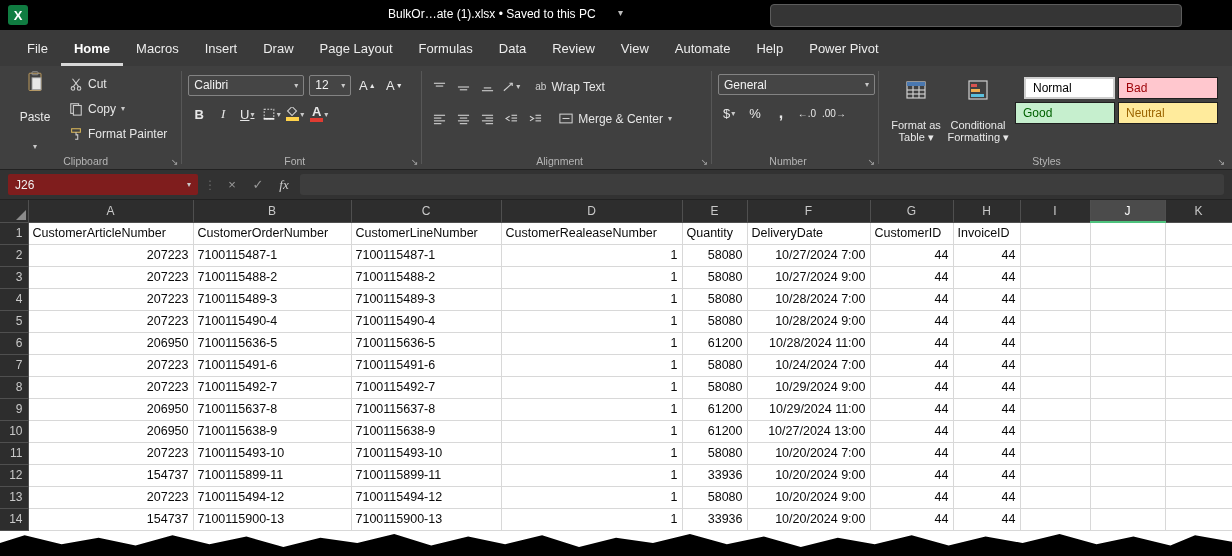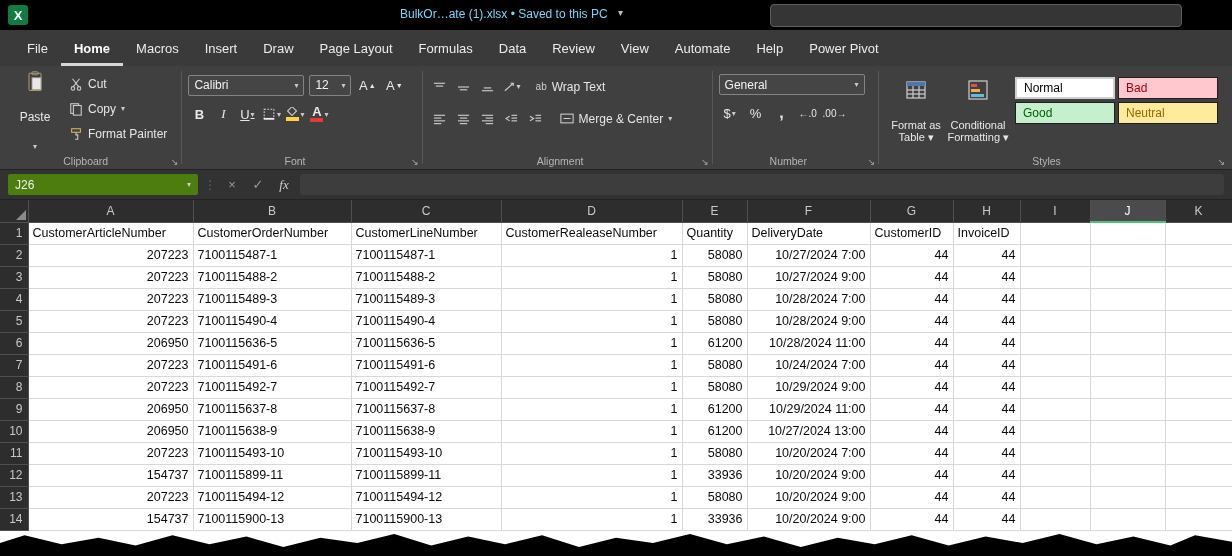--- a/index.html
+++ b/index.html
@@ -6,21 +6,21 @@
   body{width:1232px;height:556px;overflow:hidden;background:#000;
        font-family:"Liberation Sans",sans-serif;}
   .window{position:relative;width:1232px;height:556px;background:#fff;overflow:hidden;}
 
   
   .titlebar{height:30px;background:#000;display:flex;align-items:center;color:#d8d8d8;
             font-size:12px;position:relative;}
   .excel-logo{width:20px;height:20px;margin-left:8px;background:#107c41;border-radius:3px;
               color:#fff;font-weight:bold;font-size:13px;display:flex;align-items:center;
               justify-content:center;}
-  .doc-title{position:absolute;left:400px;top:7px;white-space:nowrap;color:#7dd3fc;}
+  .doc-title{position:absolute;left:388px;top:7px;white-space:nowrap;color:#ffffff;}
   .title-chevron{position:absolute;left:618px;top:7px;color:#bdbdbd;font-size:10px;}
   .search-pill{position:absolute;left:770px;top:4px;width:410px;height:21px;background:#353535;
                border:1px solid #5c5c5c;border-radius:4px;}
 
   
   .tabrow{height:36px;background:#3a3a3a;display:flex;align-items:flex-end;padding-left:14px;}
   .tab{padding:8px 13px 7px;font-size:13px;color:#ececec;border-bottom:3px solid transparent;
        cursor:default;white-space:nowrap;}
   .tab.active{font-weight:bold;border-bottom-color:#d8d8d8;color:#fff;}
 
@@ -54,21 +54,21 @@
   .two-line{font-size:11px;line-height:12px;text-align:center;color:#e8e8e8;}
   .style-gallery{display:grid;grid-template-columns:100px 100px;grid-auto-rows:22px;gap:3px;
                  margin:6px 4px 0 6px;}
   .style-cell{display:flex;align-items:center;padding:0 7px;font-size:12px;border:1px solid #1f1f1f;
               box-sizing:border-box;white-space:nowrap;overflow:hidden;}
   .style-cell.sel{border:2px solid #cfcfcf;}
 
   
   .formulabar{height:30px;background:#323232;display:flex;align-items:center;padding:0 8px;
               gap:6px;border-bottom:1px solid #222;box-sizing:border-box;}
-  .namebox{width:190px;height:21px;background:#4d7c0f;border-radius:2px;display:flex;
+  .namebox{width:190px;height:21px;background:#7f1d1d;border-radius:2px;display:flex;
            align-items:center;justify-content:space-between;padding:0 7px;color:#f0f0f0;
            font-size:12px;box-sizing:border-box;}
   .fbtn{color:#9a9a9a;font-size:13px;width:20px;text-align:center;}
   .fx{font-family:"Liberation Serif",serif;font-style:italic;color:#cfcfcf;}
   .fsep{color:#6a6a6a;font-size:12px;}
   .formula-field{flex:1;height:21px;background:#3d3d3d;border-radius:3px;color:#eee;
                  font-size:12px;padding:2px 6px;box-sizing:border-box;}
 
   
   .sheet{background:#fff;height:362px;overflow:hidden;}
@@ -299,21 +299,21 @@
           </div>
         </div>
       </div>
       <div class="group-label">Alignment</div>
       <div class="launcher">↘</div>
     </div>
     <div class="gsep"></div>
 
     <div class="group" style="width:166px;">
       <div class="col" style="gap:7px;margin-top:3px;">
-        <div class="combo" style="width:146px;">
+        <div class="combo" style="width:157px;">
           <span>General</span>
           <span class="dd">▾</span>
         </div>
         <div class="row" style="gap:4px;">
           <div class="ibtn">
               <span>$</span>
               <span class="dd">▾</span>
             </div>
           <div class="ibtn">%</div>
           <div class="ibtn" style="font-size:16px;font-weight:bold;">,</div>
@@ -341,21 +341,21 @@
       <div class="big-btn" style="width:62px;">
         <svg class="icon" width="22" height="22" viewBox="0 0 22 22">
           <rect x="2" y="2" width="18" height="18"></rect>
           <rect x="4" y="5" width="6" height="3" fill="#d9534f" stroke="none"></rect>
           <rect x="4" y="10" width="9" height="3" fill="#f0ad4e" stroke="none"></rect>
           <rect x="4" y="15" width="13" height="3" fill="#5bc0de" stroke="none"></rect>
         </svg>
         <div class="two-line"><span>Conditional</span><br><span>Formatting ▾</span></div>
       </div>
       <div class="style-gallery" id="style-gallery">
-          <div class="style-cell sel" style="background: rgb(255, 255, 255); color: rgb(0, 0, 0);">Normal</div>
+          <div class="style-cell sel" style="background: rgb(255, 255, 255); color: rgb(0, 0, 0); margin-left: 9px;">Normal</div>
           <div class="style-cell" style="background: rgb(255, 199, 206); color: rgb(156, 0, 6);">Bad</div>
           <div class="style-cell" style="background: rgb(198, 239, 206); color: rgb(0, 97, 0);">Good</div>
           <div class="style-cell" style="background: rgb(255, 235, 156); color: rgb(156, 101, 0);">Neutral</div>
         </div>
       <div class="group-label">Styles</div>
       <div class="launcher">↘</div>
     </div>
   </div>
 
   <div class="formulabar">

